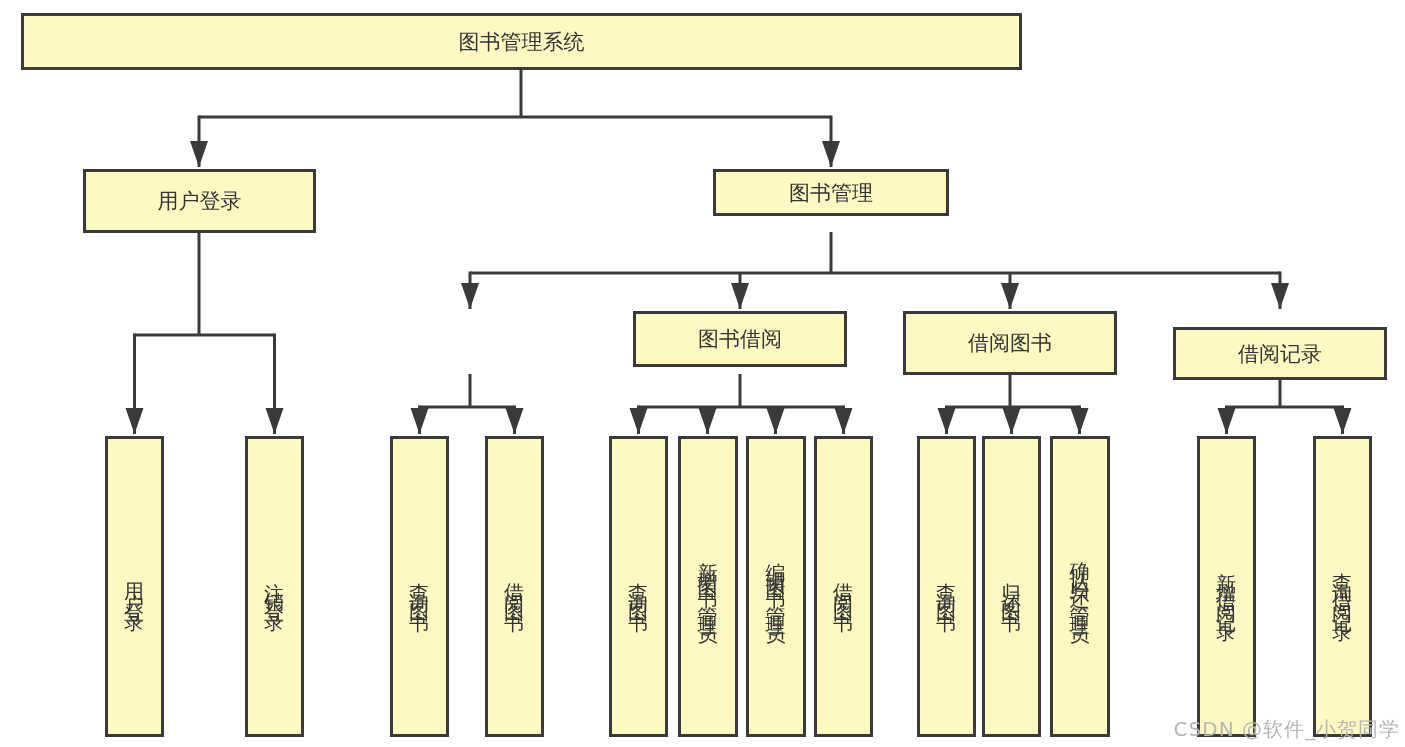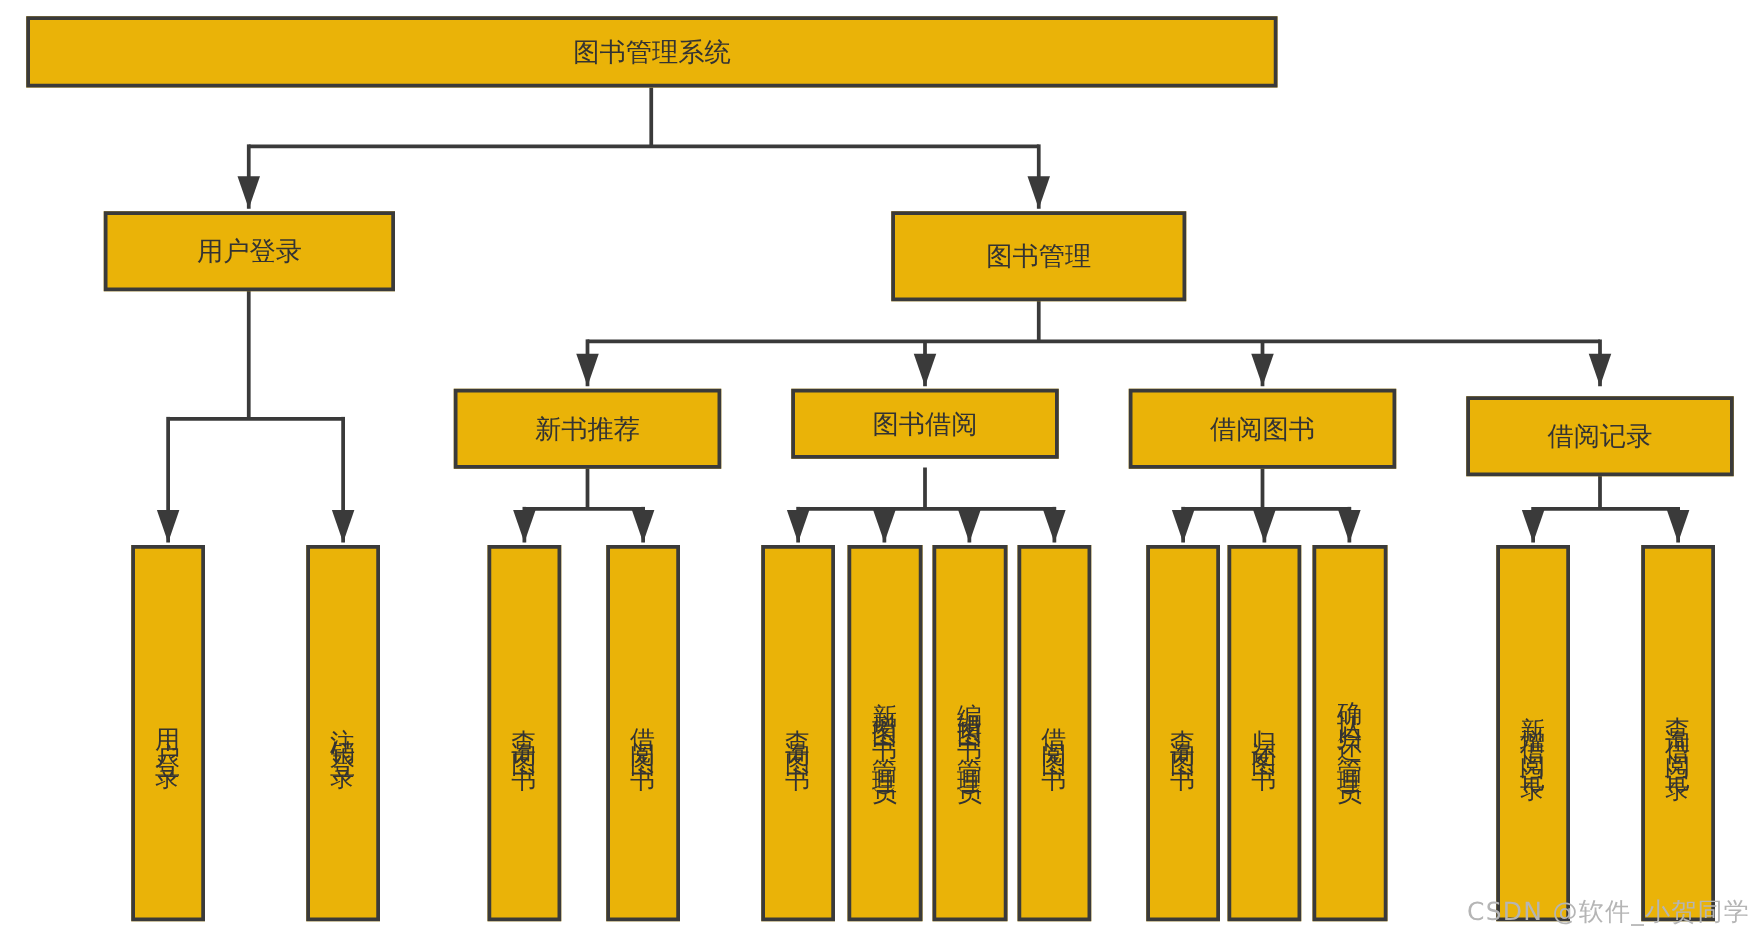--- a/index.html
+++ b/index.html
@@ -12,21 +12,21 @@
   html, body { background: var(--bg); }
   body {
     font-family: "DejaVu Sans", "Liberation Sans", sans-serif;
     width: 1405px; height: 747px;
     position: relative; overflow: hidden;
   }
   .stage { position: absolute; left: 0; top: 0; width: 1405px; height: 747px; }
   svg.wires { position: absolute; left: 0; top: 0; z-index: 1; }
   .box {
     position: absolute; box-sizing: border-box;
-    border: 3px solid var(--line); background: #eab308;
+    border: 3px solid var(--line); background: #fef9c3;
     display: flex; align-items: center; justify-content: center;
     color: var(--text); font-size: 21px; z-index: 2;
     white-space: nowrap;
   }
   .leaf {
     writing-mode: vertical-rl; text-orientation: mixed;
     font-size: 20px; letter-spacing: 10px; line-height: 1;
   }
   .leaf.long { letter-spacing: 9px; }
   .watermark {
@@ -86,26 +86,25 @@
       <polyline points="1280,374 1280,407"></polyline>
       <polyline points="1226.5,407 1342.5,407"></polyline>
       <line x1="1226.5" y1="405.5" x2="1226.5" y2="434" marker-end="url(#ah)"></line>
       <line x1="1342.5" y1="405.5" x2="1342.5" y2="434" marker-end="url(#ah)"></line>
     </g>
   </svg>
 
   <div class="box" style="left:21px; top:13px; width:1001px; height:57px">图书管理系统</div>
 
   <div class="box" style="left:83px; top:169px; width:233px; height:64px">用户登录</div>
-  <div class="box" style="left:713px; top:169px; width:236px; height:72px">图书管理</div>
+  <div class="box" style="left:713px; top:169px; width:236px; height:47px">图书管理</div>
 
-  <div class="box" style="left:363px; top:311px; width:214px; height:64px">新书推荐</div>
   <div class="box" style="left:633px; top:311px; width:214px; height:56px">图书借阅</div>
   <div class="box" style="left:903px; top:311px; width:214px; height:64px">借阅图书</div>
-  <div class="box" style="left:1173px; top:317px; width:214px; height:64px">借阅记录</div>
+  <div class="box" style="left:1173px; top:327px; width:214px; height:53px">借阅记录</div>
 
   <div class="box leaf" style="left:105px; top:436px; width:59px; height:301px">用户登录</div>
   <div class="box leaf" style="left:245px; top:436px; width:59px; height:301px">注销登录</div>
 
   <div class="box leaf" style="left:390px; top:436px; width:59px; height:301px">查询图书</div>
   <div class="box leaf" style="left:485px; top:436px; width:59px; height:301px">借阅图书</div>
 
   <div class="box leaf" style="left:609px; top:436px; width:59px; height:301px">查询图书</div>
   <div class="box leaf long" style="left:678px; top:436px; width:60px; height:301px">新增图书（管理员）</div>
   <div class="box leaf long" style="left:746px; top:436px; width:60px; height:301px">编辑图书（管理员）</div>

